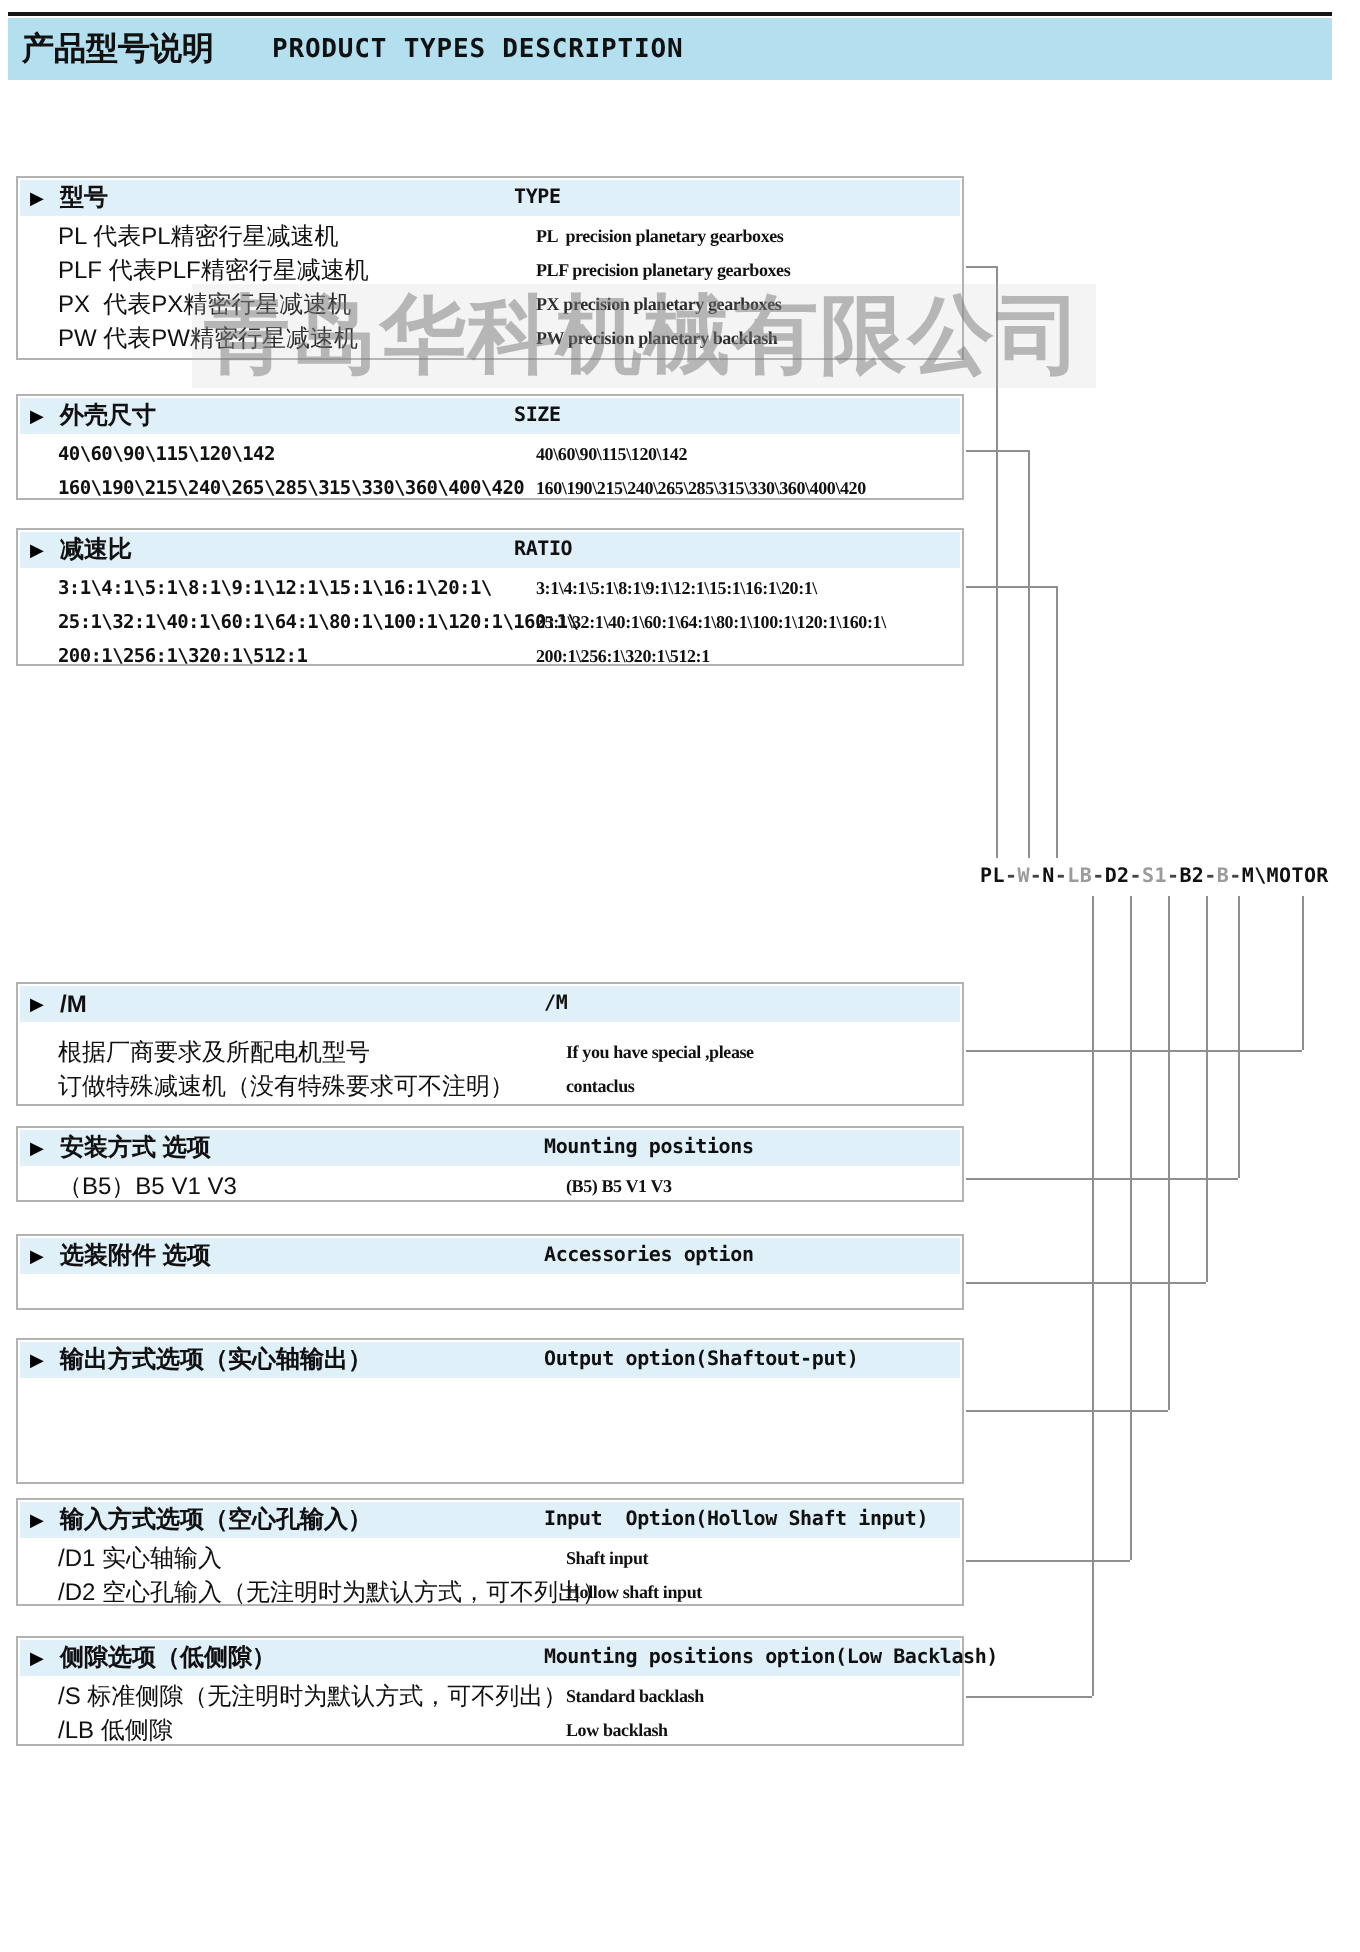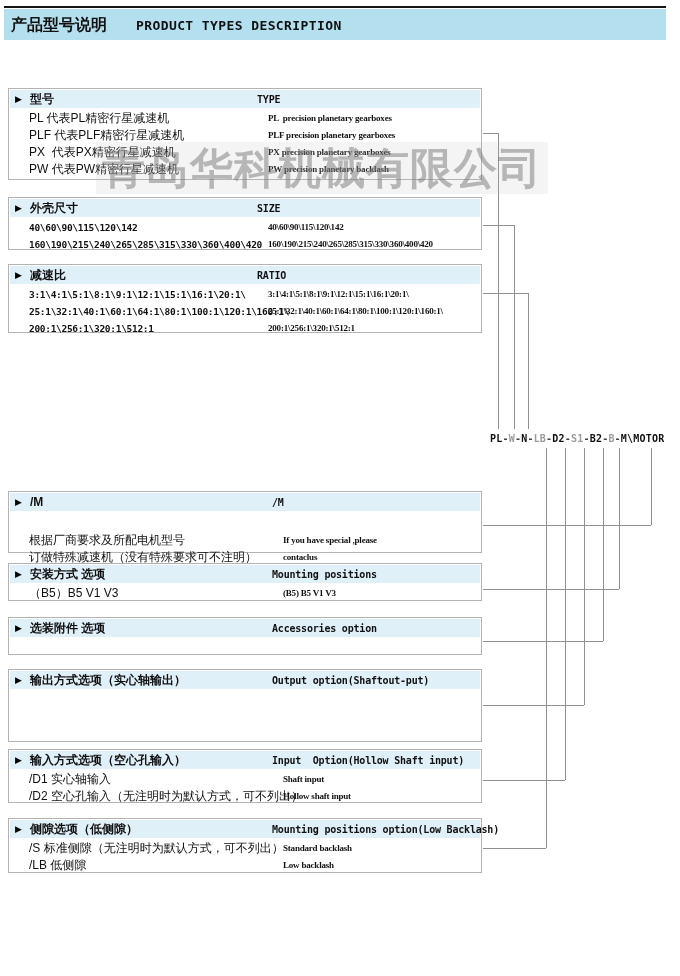--- a/index.html
+++ b/index.html
@@ -22,21 +22,21 @@
            font-family:"DejaVu Sans Mono",monospace;font-weight:bold;font-size:10px;
            letter-spacing:-.2px;white-space:pre;}
   .rows{position:relative;padding-top:1px;}
   .row{position:relative;height:17px;line-height:17px;}
   .cn{position:absolute;left:20px;font-size:12px;white-space:pre;}
   .cn.num{font-family:"DejaVu Sans Mono",monospace;font-weight:bold;font-size:9.5px;
           letter-spacing:-.3px;}
   .en{position:absolute;left:247px;font-family:Liberation Serif, serif;font-weight:bold;
       font-size:9px;letter-spacing:-.2px;white-space:pre;margin-left:12px;}
   .box--b .head-en,.box--b .en{left:262px;}
-  .box--m .rows{padding-top:20px;}
+  .box--m .rows{padding-top:6px;}
   .hl,.vl{position:absolute;background:#8f8f8f;}
   .hl{height:1px;}
   .vl{width:1px;}
   .code{position:absolute;left:490px;top:433px;font-family:"DejaVu Sans Mono",monospace;
         font-weight:bold;font-size:10px;letter-spacing:.2px;white-space:pre;color:#111;}
   .code .muted{color:#9b9b9b;}
   .code .dash{color:#444;}
   .watermark{position:absolute;left:96px;top:142px;width:452px;height:52px;
              background:rgba(185,185,185,0.16);color:rgba(120,120,120,0.50);
              font-size:43px;font-weight:bold;line-height:52px;text-align:center;

